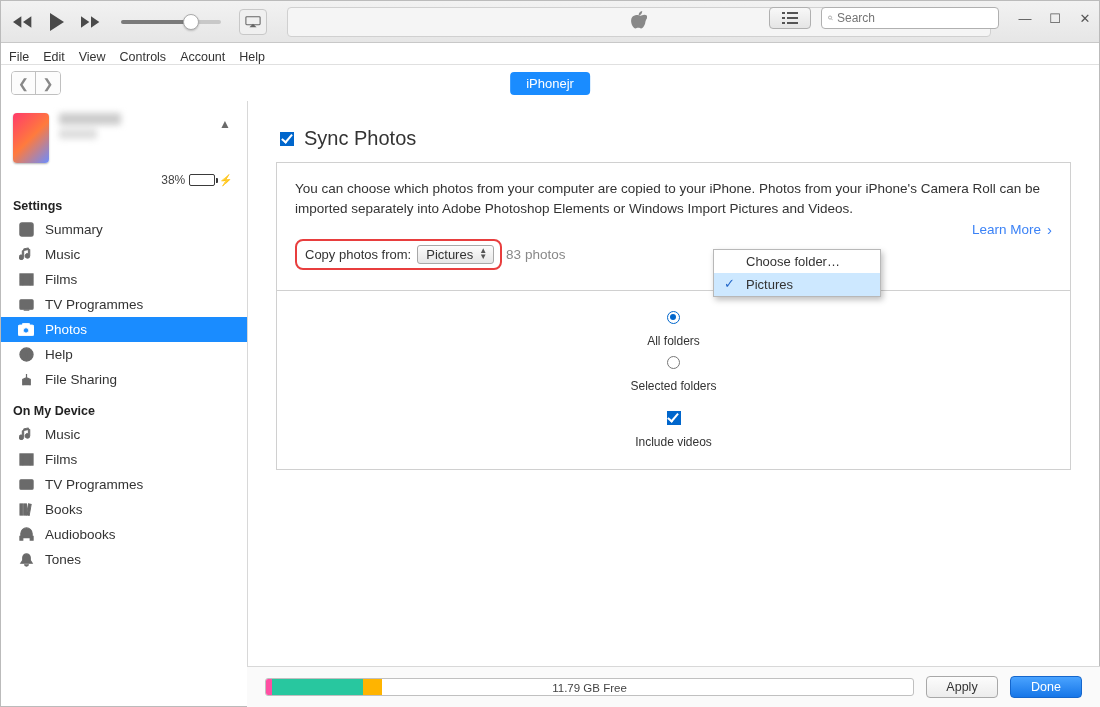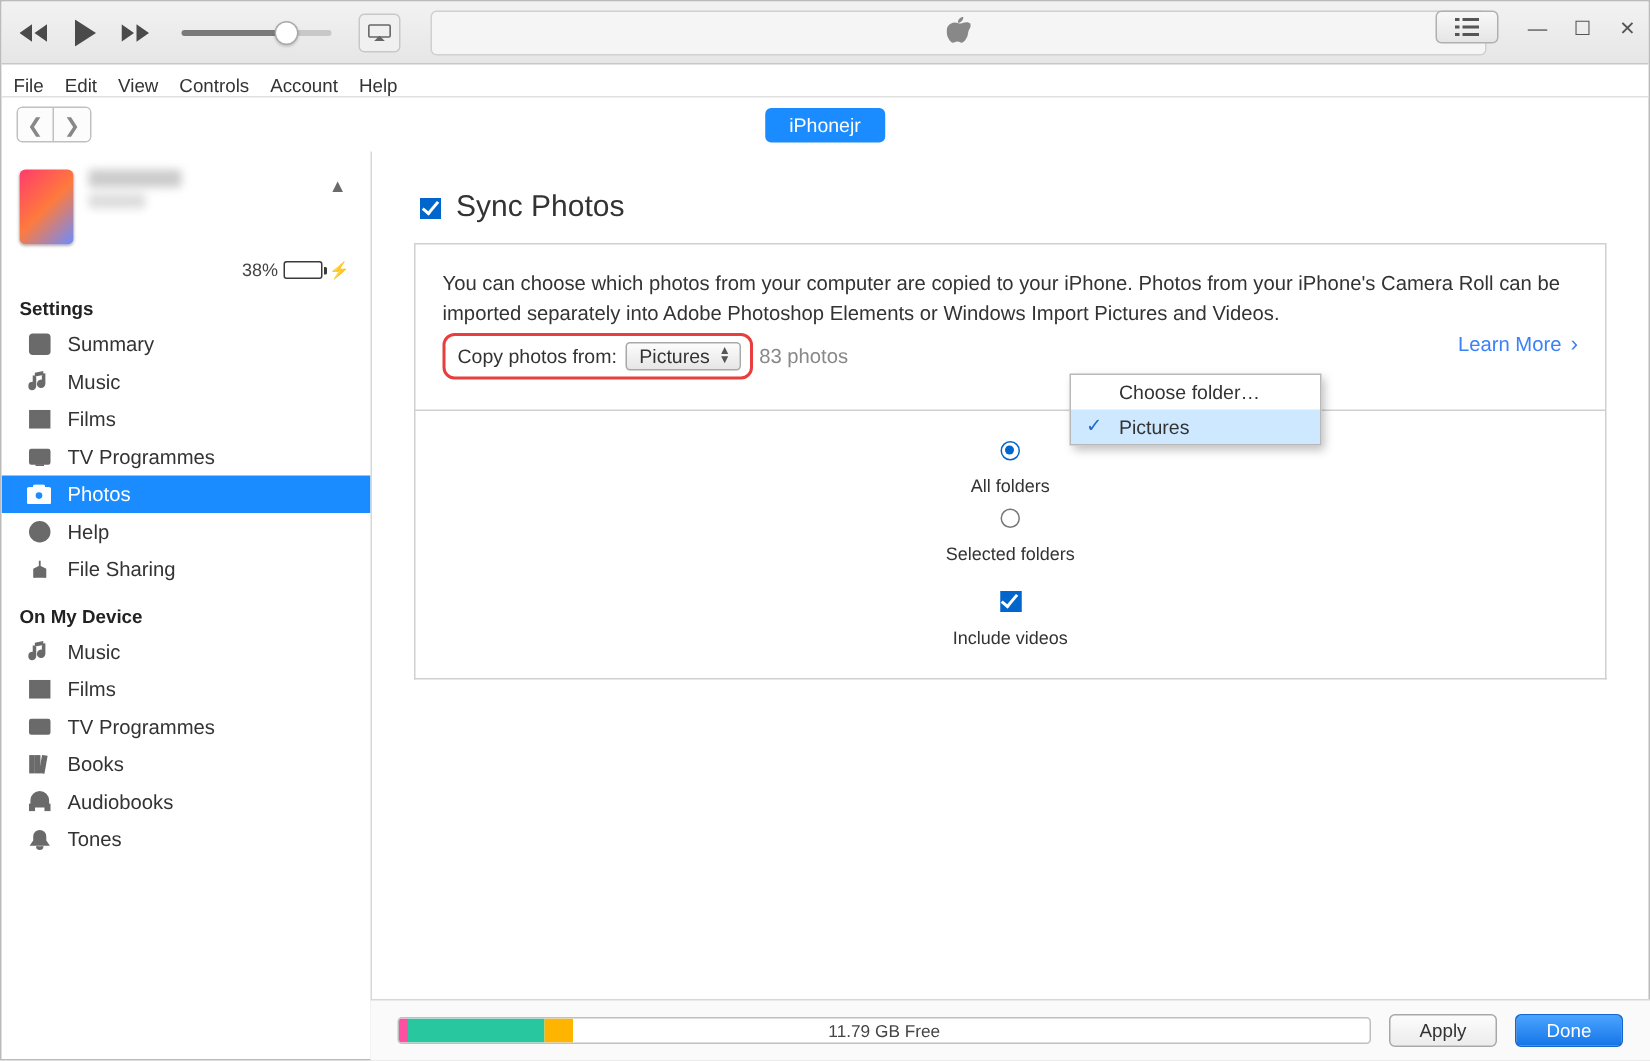--- a/index.html
+++ b/index.html
@@ -49,21 +49,21 @@
 .sb-item.selected .sb-icon svg{fill:#fff;stroke:#fff;}
 .sb-icon { width:18px; display:flex; justify-content:center;}
 .sb-icon svg{fill:#6a6a6a;stroke:#6a6a6a;}
 
 .content { flex:1; padding:18px 28px 0 28px; display:flex; flex-direction:column; overflow:hidden;}
 .section-title { display:flex; align-items:center; gap:10px; font-size:20px; color:#333; margin:8px 0 12px 4px;}
 .chk { width:14px; height:14px; border:1.5px solid #0066cc; background:#0066cc; position:relative;}
 .chk::after{content:"";position:absolute;left:2.5px;top:-1px;width:4px;height:9px;border:solid #fff;border-width:0 2px 2px 0;transform:rotate(40deg);}
 .panel { border:1px solid #d0d0d0; padding:16px 18px 20px 18px; position:relative;}
 .panel p { font-size:13.5px; line-height:1.5; color:#333;}
-.copy-row { margin-top:2px; display:flex; align-items:center; gap:4px;}
+.copy-row { margin-top:19px; display:flex; align-items:center; gap:4px;}
 .redbox { border:2.5px solid #e83e3e; border-radius:8px; padding:4px 6px 4px 8px; display:flex; align-items:center; gap:6px;}
 .dropdown-btn { background:linear-gradient(#fcfcfc,#e6e6e6); border:1px solid #a8a8a8; border-radius:3px; padding:1px 6px 1px 8px; display:flex; align-items:center; gap:6px; font-size:13px;}
 .dd-arrows { font-size:8px; line-height:6px; color:#555; display:flex; flex-direction:column;}
 .photo-count { color:#888; font-size:13.5px;}
 .learn-more { position:absolute; right:18px; top:58px; color:#3b82f6; font-size:13.5px; display:flex; align-items:center; gap:6px;}
 .learn-more .chev{font-size:15px;}
 .dropdown-menu { position:absolute; left:436px; top:86px; width:168px; background:#fff; border:1px solid #b8b8b8; box-shadow:2px 3px 6px rgba(0,0,0,.25); z-index:10;}
 .dd-item { padding:4px 10px 4px 32px; font-size:13px; position:relative;}
 .dd-item.highlight { background:#cde8ff;}
 .dd-item .check{position:absolute;left:10px;top:3px;color:#2468c9;font-size:13px;}
@@ -118,20 +118,27 @@
     <div class="list-btn">
         <svg width="16" height="12" viewBox="0 0 16 12" fill="#555">
           <rect x="0" y="0" width="3" height="2"></rect>
           <rect x="5" y="0" width="11" height="2"></rect>
           <rect x="0" y="5" width="3" height="2"></rect>
           <rect x="5" y="5" width="11" height="2"></rect>
           <rect x="0" y="10" width="3" height="2"></rect>
           <rect x="5" y="10" width="11" height="2"></rect>
         </svg>
       </div>
+    <div class="search-box">
+      <svg width="12" height="12" viewBox="0 0 16 16" fill="none" stroke="#777" stroke-width="1.8">
+          <circle cx="6.5" cy="6.5" r="5"></circle>
+          <path d="M11 11 L15 15"></path>
+        </svg>
+      <input placeholder="Search" style="">
+    </div>
     <div class="win-controls">
       <span>—</span>
       <span>☐</span>
       <span>✕</span>
     </div>
   </div>
 </div>
 
 <div class="menubar">
   <span>File</span>

